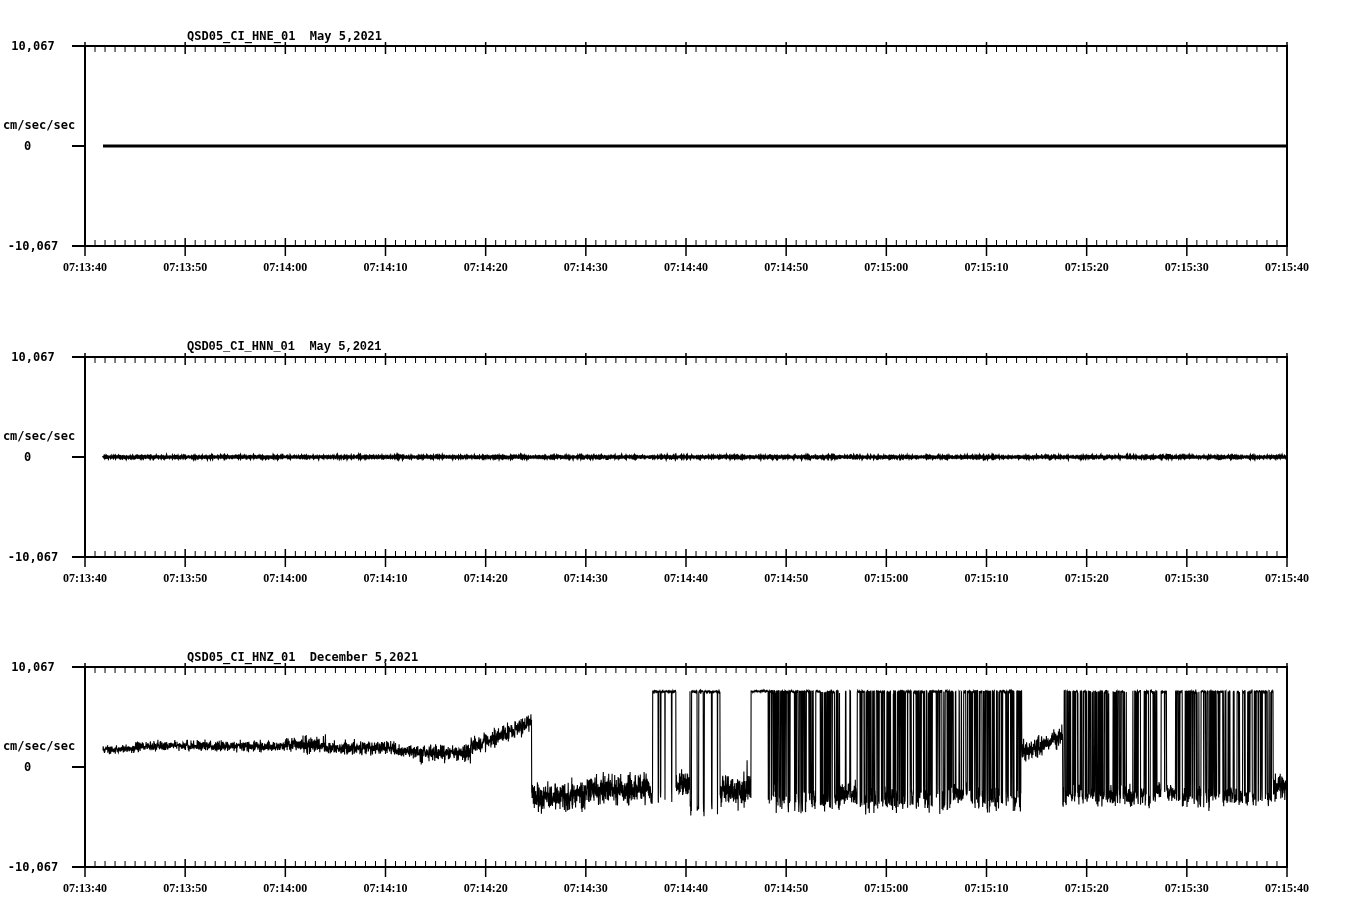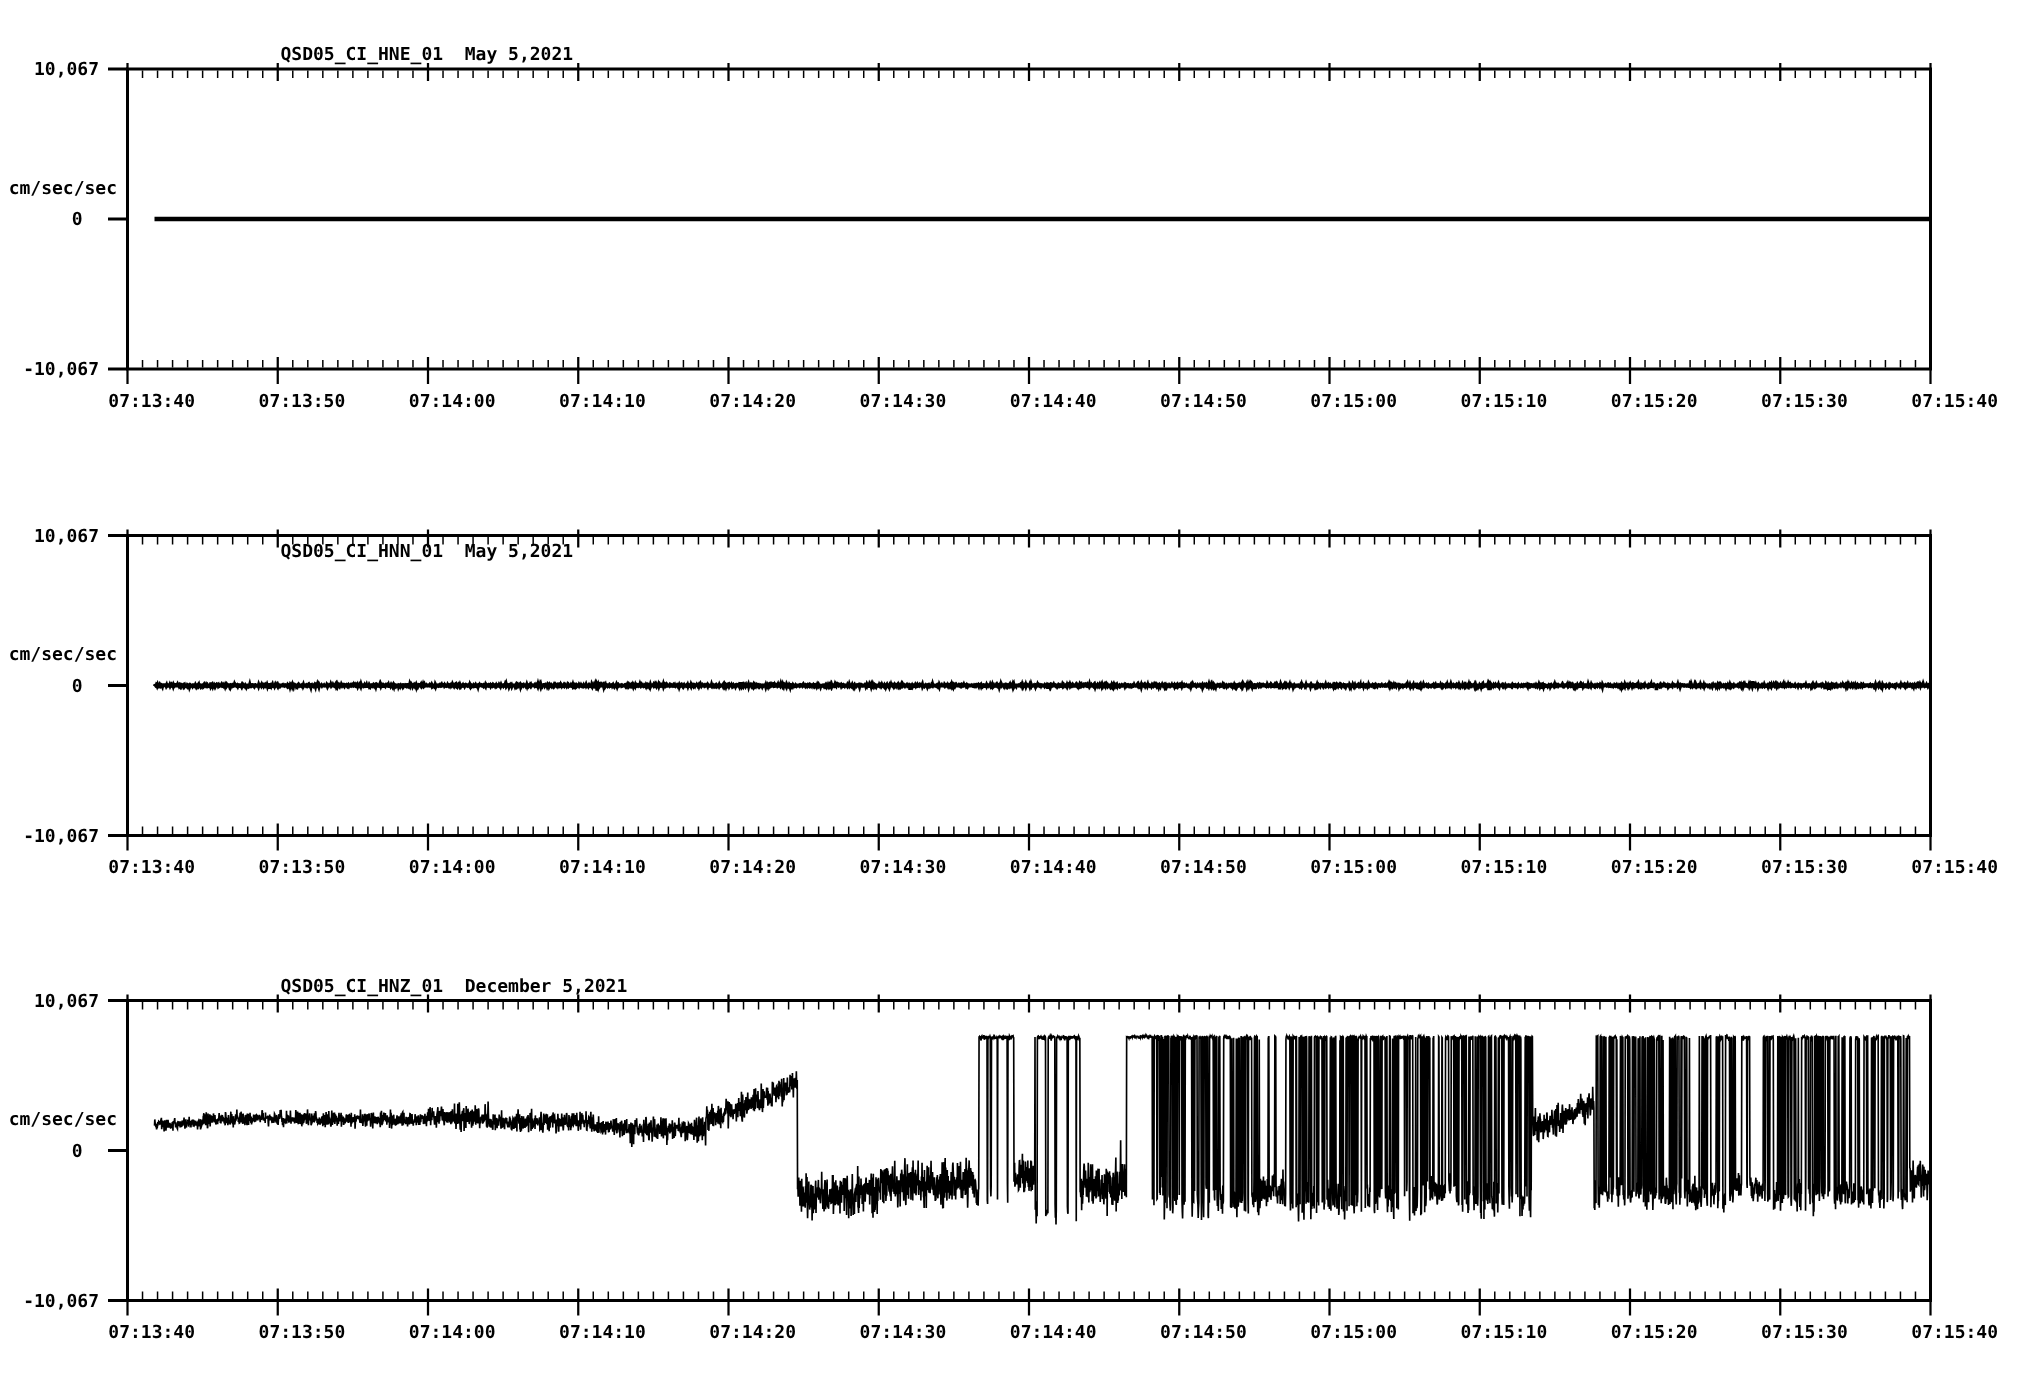--- a/index.html
+++ b/index.html
@@ -3,22 +3,22 @@
 <meta charset="utf-8">
 <style>
   html,body{margin:0;padding:0;background:#ffffff;}
   .screen{
     position:relative;width:1358px;height:924px;background:#ffffff;overflow:hidden;
     font-family:"DejaVu Sans Mono","Liberation Mono",monospace;
     font-weight:bold;color:#000;
   }
   .lbl{position:absolute;font-size:12px;line-height:14px;white-space:pre;}
   .title{text-align:right;}
-  .yr{text-align:right;}
-  .x-label{position:absolute;font-size:12px;line-height:12px;text-align:right;width:90px;white-space:pre;}
+  .yr{text-align:center;}
+  .x-label{position:absolute;font-size:12px;line-height:12px;text-align:center;width:90px;white-space:pre;font-family:Liberation Serif, serif;}
   svg{position:absolute;left:0;top:0;}
 </style>
 </head>
 <body>
 
 <div class="screen">
 
   <svg id="wave-svg" width="1358" height="924" viewBox="0 0 1358 924">
       <rect x="85" y="46" width="1202" height="200" fill="none" stroke="#000000" stroke-width="2"></rect>
       <line x1="85" y1="42" x2="85" y2="54" stroke="#000000" stroke-width="1.5"></line>
@@ -765,21 +765,21 @@
 
   <div>
     <div class="lbl title" style="left:187px;top:29px;">QSD05_CI_HNE_01  May 5,2021</div>
     <div class="lbl yr" style="left:0;width:66px;top:39px;">10,067</div>
     <div class="lbl yr" style="left:0;width:78px;top:118px;">cm/sec/sec</div>
     <div class="lbl yr" style="left:0;width:55px;top:139px;">0</div>
     <div class="lbl yr" style="left:0;width:66px;top:239px;">-10,067</div>
   </div>
 
   <div>
-    <div class="lbl title" style="left:187px;top:360px;">QSD05_CI_HNN_01  May 5,2021</div>
+    <div class="lbl title" style="left:187px;top:340px;font-family:Liberation Mono, monospace;">QSD05_CI_HNN_01  May 5,2021</div>
     <div class="lbl yr" style="left:0;width:66px;top:350px;">10,067</div>
     <div class="lbl yr" style="left:0;width:78px;top:429px;">cm/sec/sec</div>
     <div class="lbl yr" style="left:0;width:55px;top:450px;">0</div>
     <div class="lbl yr" style="left:0;width:66px;top:550px;">-10,067</div>
   </div>
 
   <div>
     <div class="lbl title" style="left:187px;top:650px;">QSD05_CI_HNZ_01  December 5,2021</div>
     <div class="lbl yr" style="left:0;width:66px;top:660px;">10,067</div>
     <div class="lbl yr" style="left:0;width:78px;top:739px;">cm/sec/sec</div>

